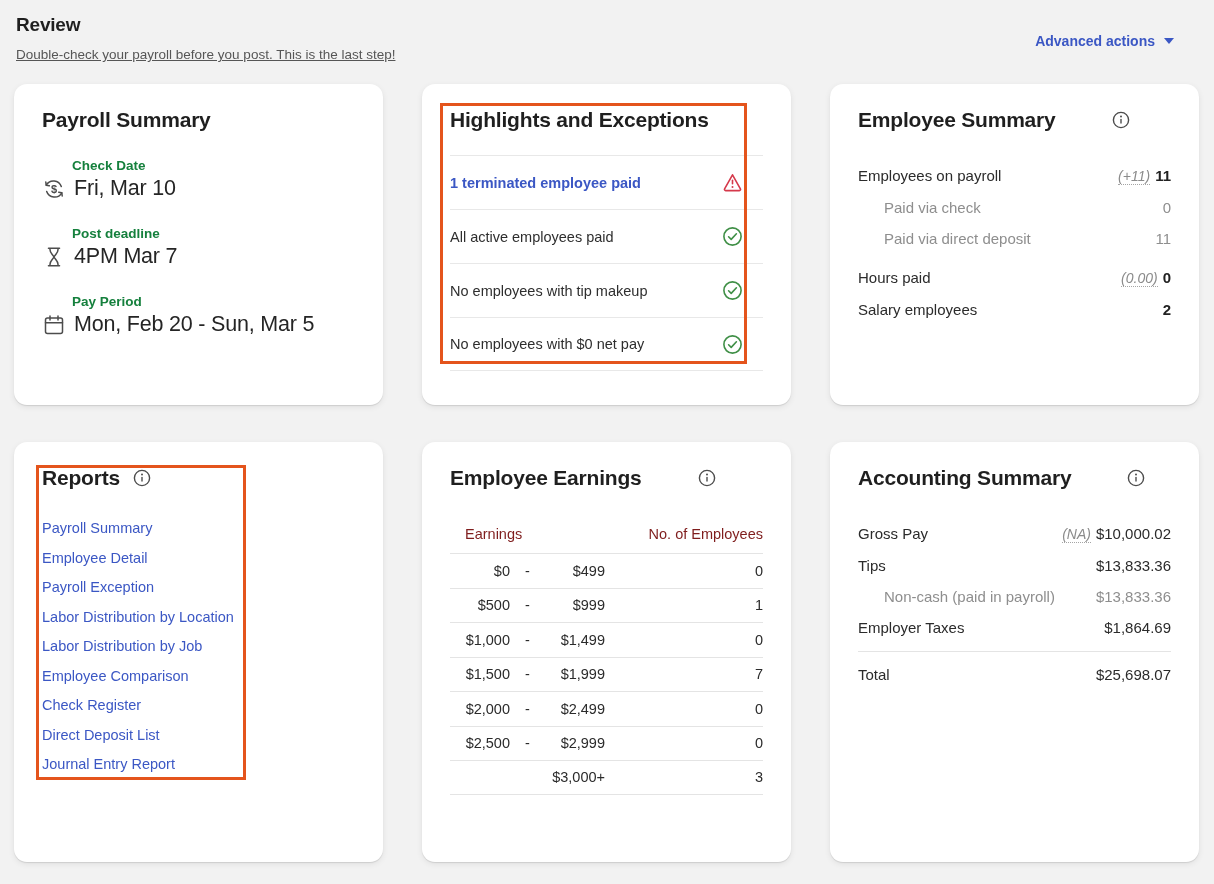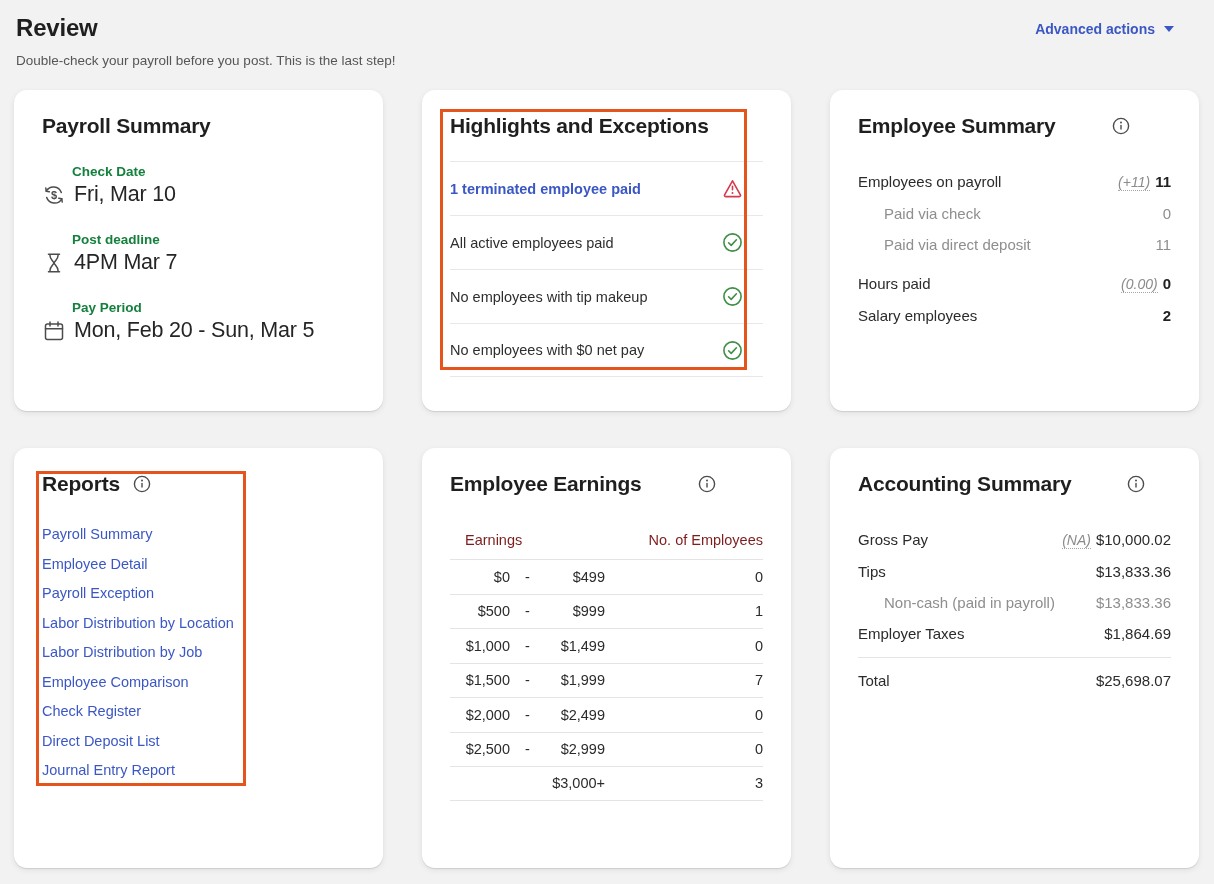--- a/index.html
+++ b/index.html
@@ -6,24 +6,24 @@
   html, body { margin: 0; padding: 0; }
   body {
     width: 1214px; height: 884px;
     background: #f2f2f2;
     font-family: "Liberation Sans", sans-serif;
     color: #2b2b2b;
     overflow: hidden;
   }
   
   .page-header { position: relative; padding: 14px 16px 0 16px; }
-  .page-title { margin: 0; font-size: 24px; font-weight: 600; color: #1f1f1f; letter-spacing: -0.2px; }
-  .page-subtitle { margin-top: 11px; font-size: 13.5px; color: #565656; }
+  .page-title { margin: 0; font-size: 19px; font-weight: 600; color: #1f1f1f; letter-spacing: -0.2px; }
+  .page-subtitle { margin-top: 11px; font-size: 13.5px; color: #565656; text-decoration: underline; }
   .advanced-actions {
-    position: absolute; top: 20px; right: 34px;
+    position: absolute; top: 32px; right: 34px;
     display: flex; align-items: center; gap: 9px;
     color: #3b57c4; font-size: 14px; font-weight: 700;
     background: none; border: none; cursor: pointer;
     font-family: "Liberation Sans", sans-serif;
   }
   .caret-down { width: 0; height: 0; border-left: 5px solid transparent; border-right: 5px solid transparent; border-top: 6px solid #3b57c4; }
   
   .cards {
     margin-top: 22px;
     padding: 0 15px 0 14px;

